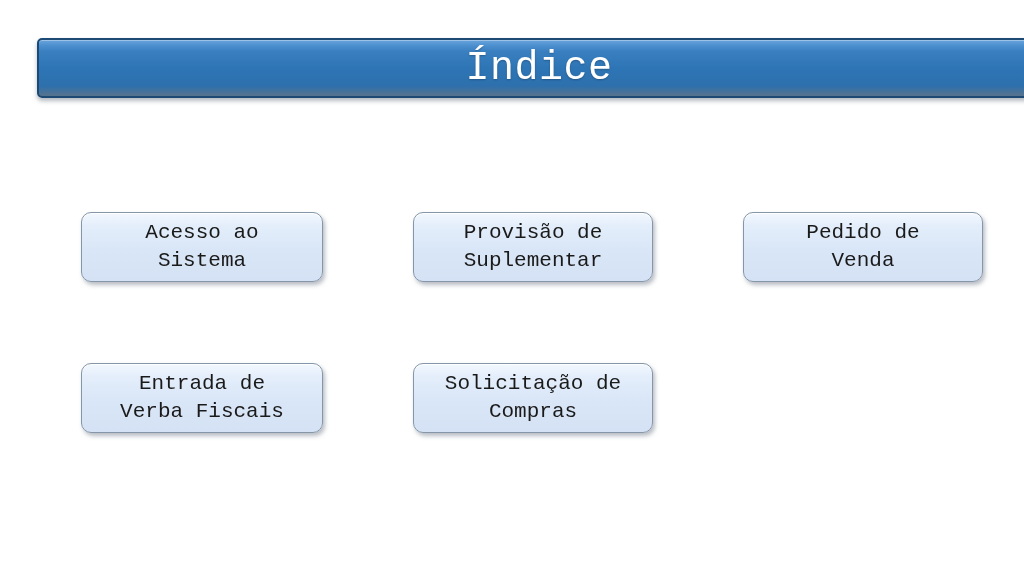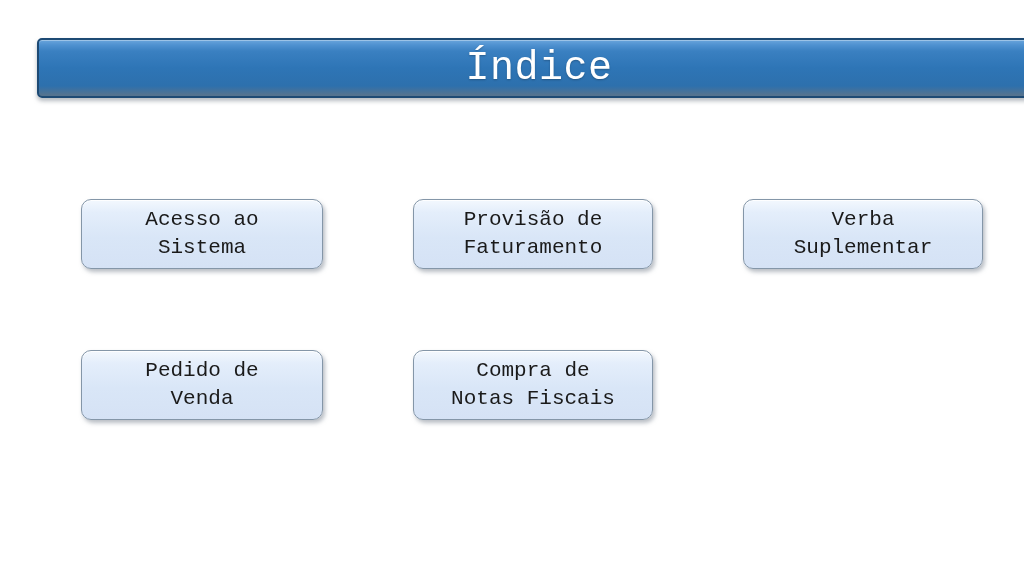--- a/index.html
+++ b/index.html
@@ -44,21 +44,21 @@
   .banner-title {
     color: #ffffff;
     font-size: 40px;
     font-weight: 400;
     letter-spacing: 0.5px;
     text-shadow: 0 1px 2px rgba(0,0,0,0.25);
   }
   
   .grid {
     position: absolute;
-    left: 36px; top: 154px;
+    left: 36px; top: 167px;
     display: grid;
     grid-template-columns: 260px 258px 258px;
     column-gap: 72px;
     row-gap: 63px;
   }
   .menu-btn {
     height: 70px;
     padding: 0 30px;
     border: 1px solid #8496a8;
     border-radius: 10px;
@@ -83,19 +83,19 @@
 <body>
 
 <div class="slide">
 
   <div class="banner">
     <div class="banner-title">Índice</div>
   </div>
 
   <div class="grid">
     <div class="menu-btn">Acesso ao Sistema</div>
-    <div class="menu-btn">Provisão de Faturamento</div>
-    <div class="menu-btn">Verba Suplementar</div>
+    <div class="menu-btn">Provisão de Suplementar</div>
     <div class="menu-btn">Pedido de Venda</div>
-    <div class="menu-btn">Compra de Notas Fiscais</div>
+    <div class="menu-btn">Entrada de Verba Fiscais</div>
+    <div class="menu-btn">Solicitação de Compras</div>
   </div>
 
 </div>
 
 </body></html>

